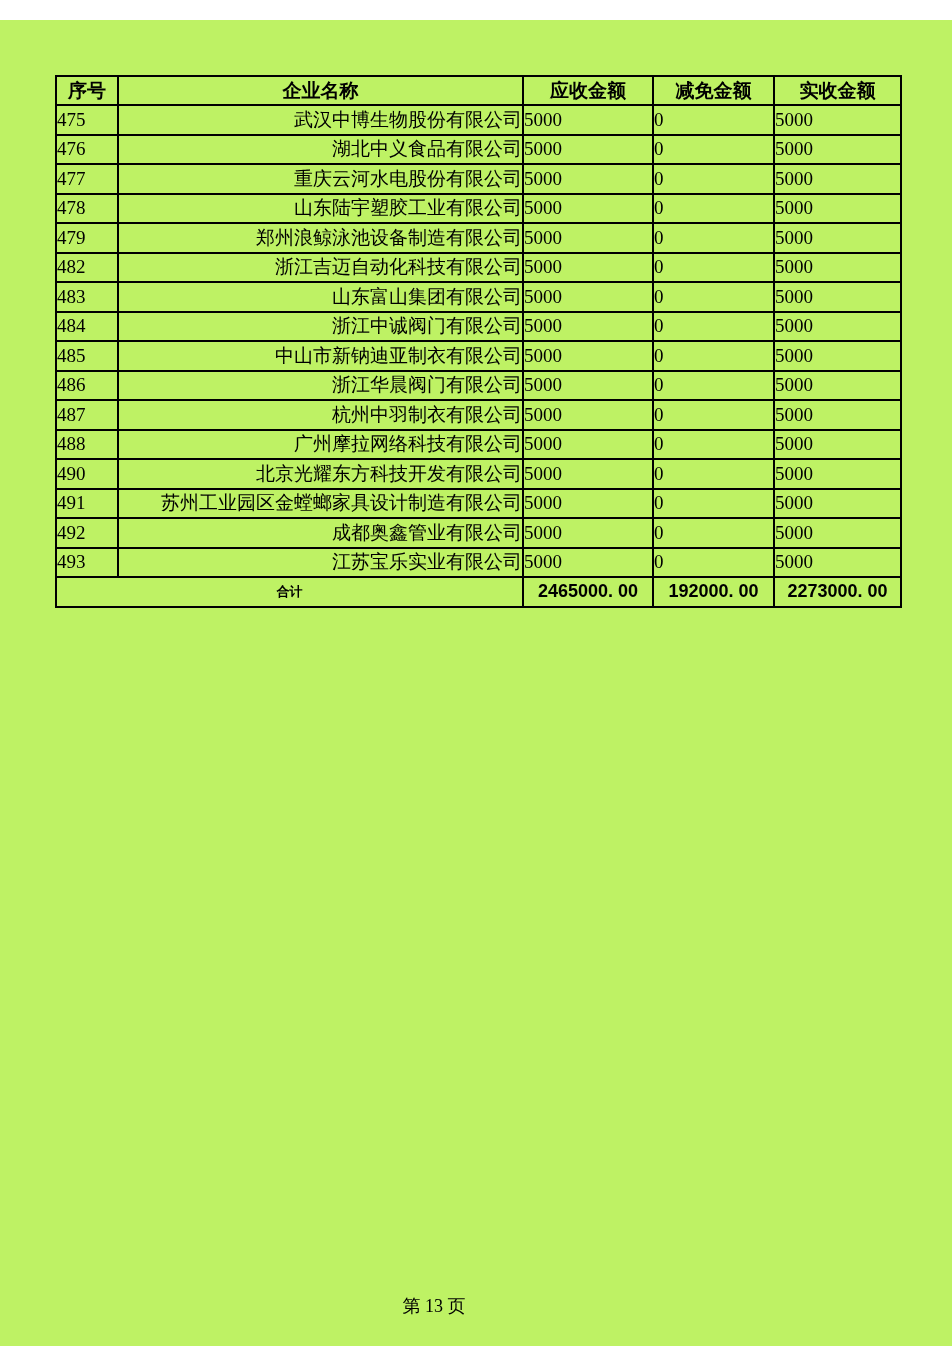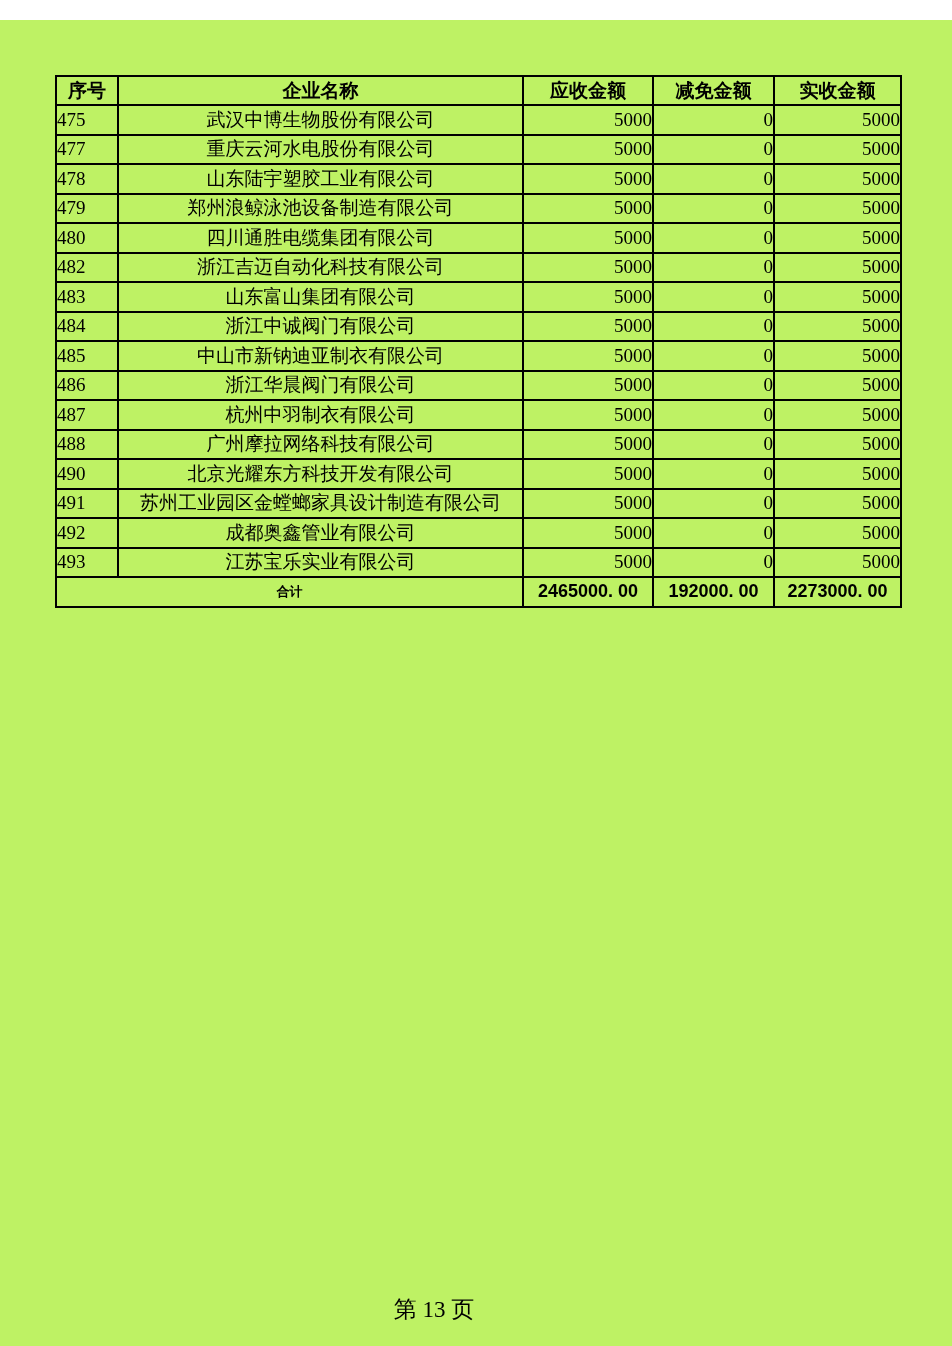--- a/index.html
+++ b/index.html
@@ -38,40 +38,40 @@
     font-size: 19px;
     text-align: center;
     height: 27px;
   }
   table.fee-table tbody td {
     font-family: "Liberation Serif", serif;
     font-size: 19px;
     height: 27.5px;
   }
   td.seq  { }
-  td.name { text-align: center; padding-left: 5px; }
-  td.amt  { text-align: right; }
+  td.name { text-align: right; padding-left: 5px; }
+  td.amt  { text-align: left; }
   table.fee-table tfoot td {
     font-family: "Liberation Sans", sans-serif;
     font-weight: bold;
     font-size: 13px;
     height: 27.5px;
     text-align: center;
   }
   table.fee-table tfoot td.total-amt {
     font-size: 18px;
   }
   .page-footer {
     position: absolute;
     top: 1274px;
     left: 0;
     width: 868px;
     text-align: center;
     font-family: "Liberation Serif", serif;
-    font-size: 23px;
+    font-size: 18px;
     color: #000000;
   }
 </style>
 </head>
 <body>
 
 <div class="page">
 
   <table class="fee-table">
     <colgroup>
@@ -92,43 +92,43 @@
     </thead>
     <tbody>
         <tr>
           <td class="seq">475</td>
           <td class="name">武汉中博生物股份有限公司</td>
           <td class="amt">5000</td>
           <td class="amt">0</td>
           <td class="amt">5000</td>
         </tr>
         <tr>
+          <td class="seq">476</td>
+          <td class="name">湖北中义食品有限公司</td>
+          <td class="amt">5000</td>
+          <td class="amt">0</td>
+          <td class="amt">5000</td>
+        </tr>
+        <tr>
           <td class="seq">477</td>
           <td class="name">重庆云河水电股份有限公司</td>
           <td class="amt">5000</td>
           <td class="amt">0</td>
           <td class="amt">5000</td>
         </tr>
         <tr>
           <td class="seq">478</td>
           <td class="name">山东陆宇塑胶工业有限公司</td>
           <td class="amt">5000</td>
           <td class="amt">0</td>
           <td class="amt">5000</td>
         </tr>
         <tr>
           <td class="seq">479</td>
           <td class="name">郑州浪鲸泳池设备制造有限公司</td>
-          <td class="amt">5000</td>
-          <td class="amt">0</td>
-          <td class="amt">5000</td>
-        </tr>
-        <tr>
-          <td class="seq">480</td>
-          <td class="name">四川通胜电缆集团有限公司</td>
           <td class="amt">5000</td>
           <td class="amt">0</td>
           <td class="amt">5000</td>
         </tr>
         <tr>
           <td class="seq">482</td>
           <td class="name">浙江吉迈自动化科技有限公司</td>
           <td class="amt">5000</td>
           <td class="amt">0</td>
           <td class="amt">5000</td>

